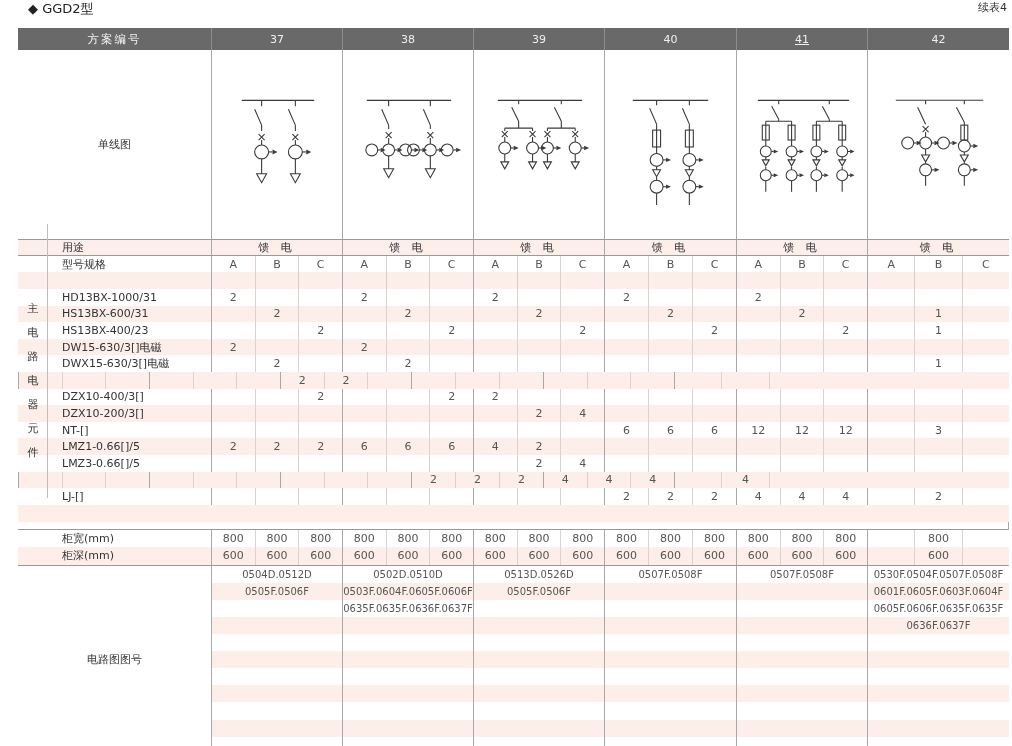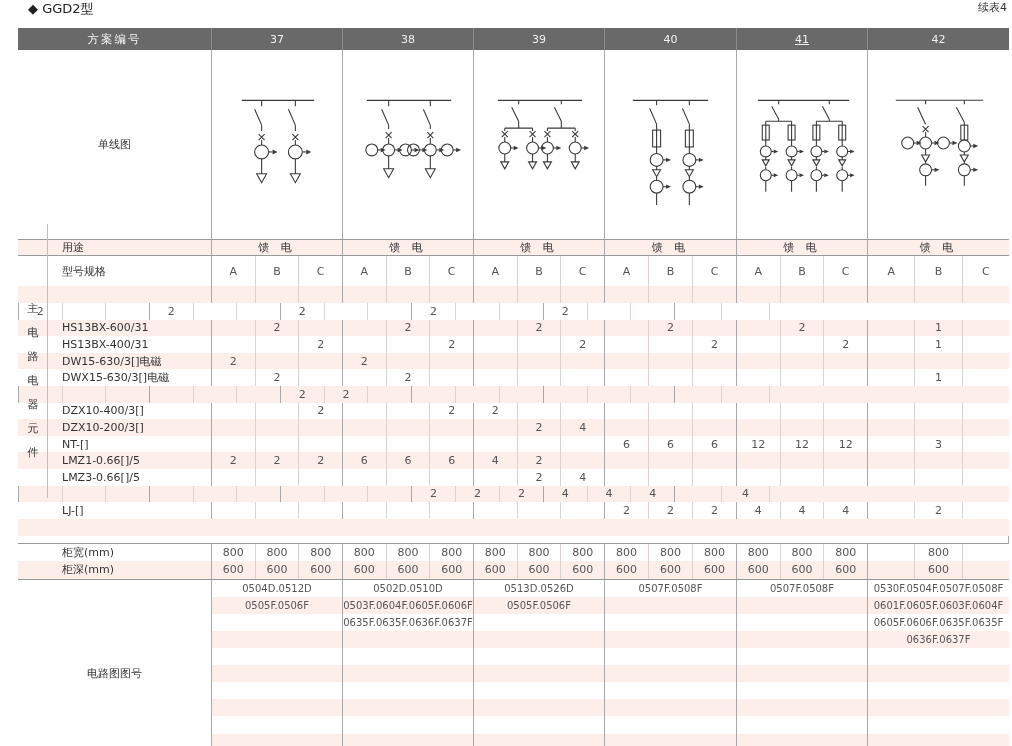--- a/index.html
+++ b/index.html
@@ -27,21 +27,21 @@
   
   .diag{height:189px;}
   .diag .bcol{align-items:center;justify-content:center;}
   .dsvg line,.dsvg path,.dsvg circle,.dsvg rect{stroke:#3a3a3a;fill:none;stroke-width:1.1;}
   .dsvg .f{fill:#3a3a3a;stroke:none;}
   
   .pink{background:#fdeeea;}
   .white{background:#ffffff;}
   .usage{height:17px;border-top:1px solid #999;border-bottom:1px solid #999;}
   .usage .bcol{align-items:center;justify-content:center;font-size:11px;color:#333;letter-spacing:4px;}
-  .spec{height:30px;}
+  .spec{height:16px;}
   .emptyrow{height:17px;}
   .comp{height:16.6px;}
   .gap1{height:17px;}
   .gap2{height:7px;background:#fff;}
   .dims{border-top:1px solid #999;border-bottom:1px solid #999;}
   .dimrow{height:17.5px;}
   
   .circ{display:flex;width:991px;height:189px;box-sizing:border-box;border-bottom:1px solid #999;}
   .circ .lbl{background:#fff;}
   .ccol{border-left:1px solid #a8a8a8;box-sizing:border-box;display:flex;flex-direction:column;}
@@ -312,20 +312,21 @@
         </div>
         <div class="bcol" style="width: 142px;">
           <div class="subcell"></div>
           <div class="subcell"></div>
           <div class="subcell"></div>
         </div>
       </div>
 
     <div id="componentRows">
         <div class="row comp white">
+          <div class="lbl pad">HD13BX-1000/31</div>
           <div class="bcol" style="width: 131px;">
             <div class="subcell">2</div>
             <div class="subcell"></div>
             <div class="subcell"></div>
           </div>
           <div class="bcol" style="width: 131px;">
             <div class="subcell">2</div>
             <div class="subcell"></div>
             <div class="subcell"></div>
           </div>
@@ -377,21 +378,21 @@
             <div class="subcell">2</div>
             <div class="subcell"></div>
           </div>
           <div class="bcol" style="width: 142px;">
             <div class="subcell"></div>
             <div class="subcell">1</div>
             <div class="subcell"></div>
           </div>
         </div>
         <div class="row comp white">
-          <div class="lbl pad">HS13BX-400/31</div>
+          <div class="lbl pad">HS13BX-400/23</div>
           <div class="bcol" style="width: 131px;">
             <div class="subcell"></div>
             <div class="subcell"></div>
             <div class="subcell">2</div>
           </div>
           <div class="bcol" style="width: 131px;">
             <div class="subcell"></div>
             <div class="subcell"></div>
             <div class="subcell">2</div>
           </div>

